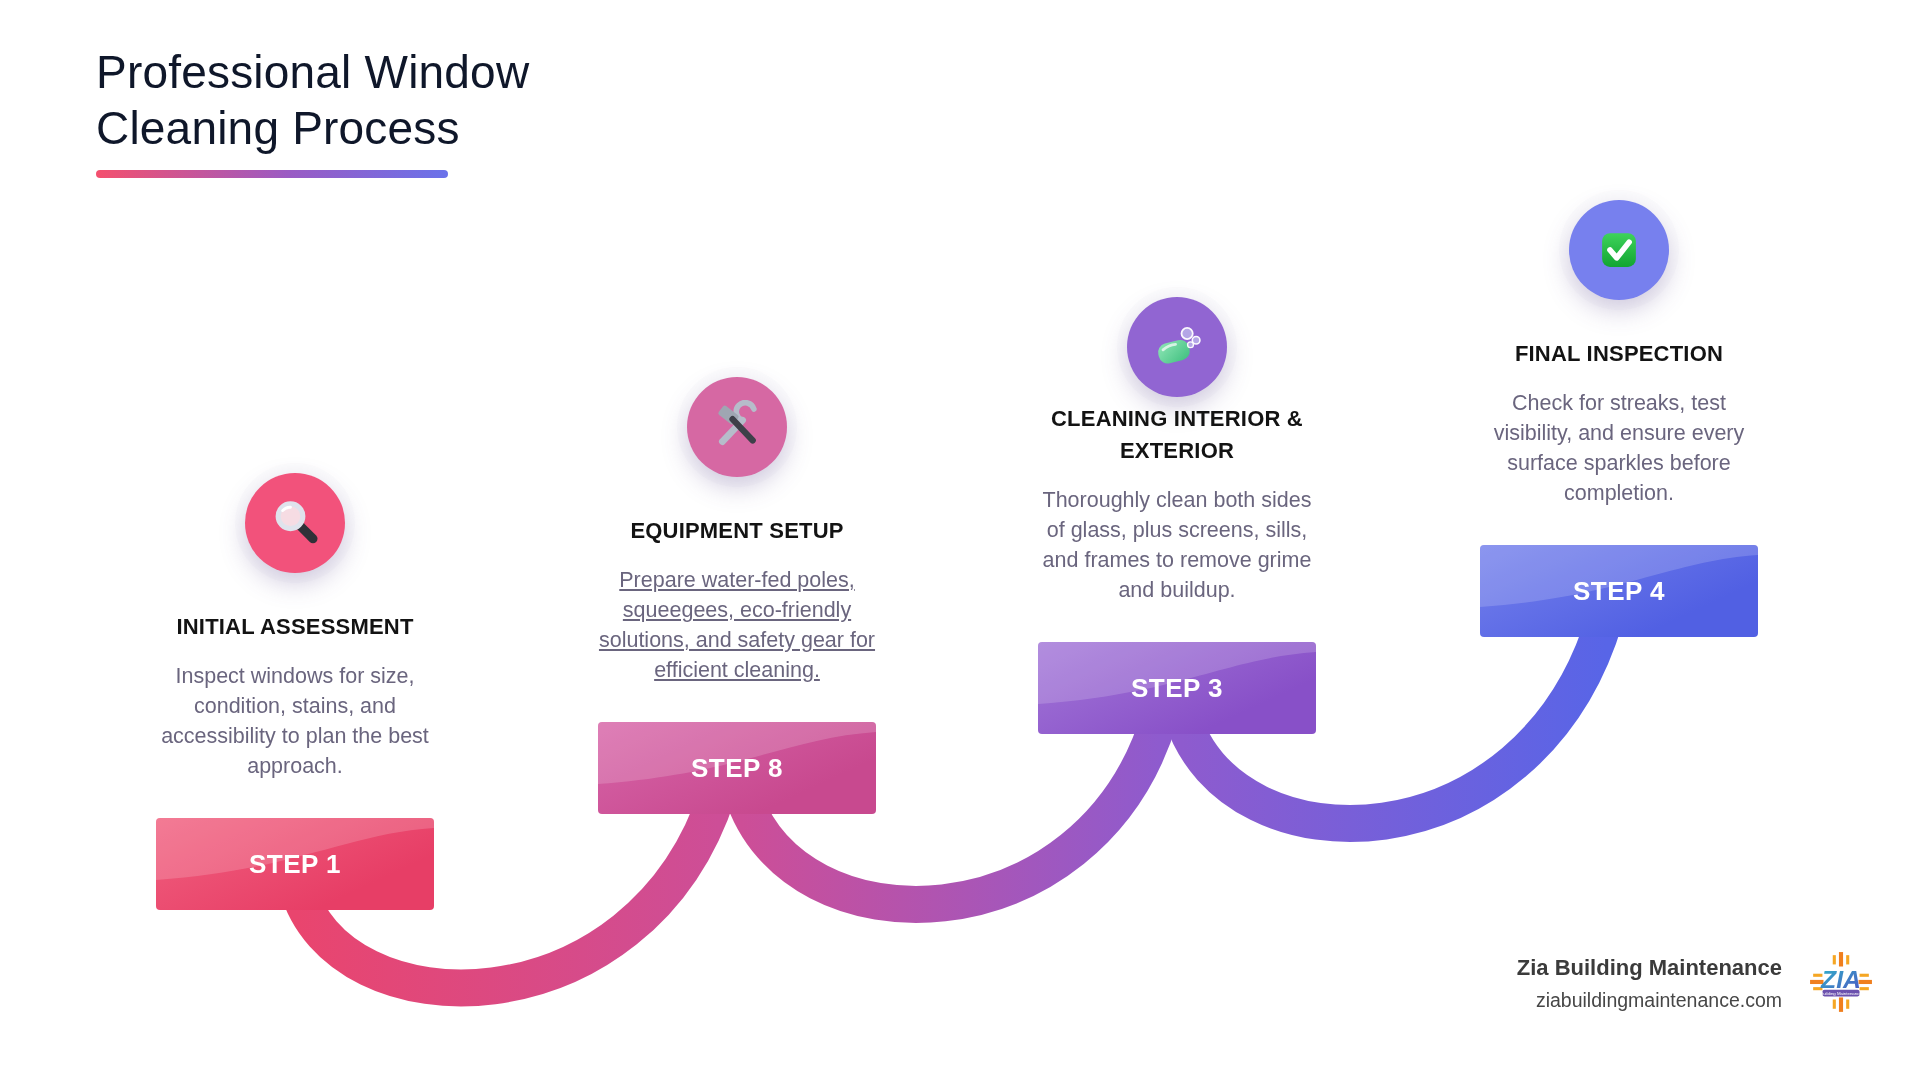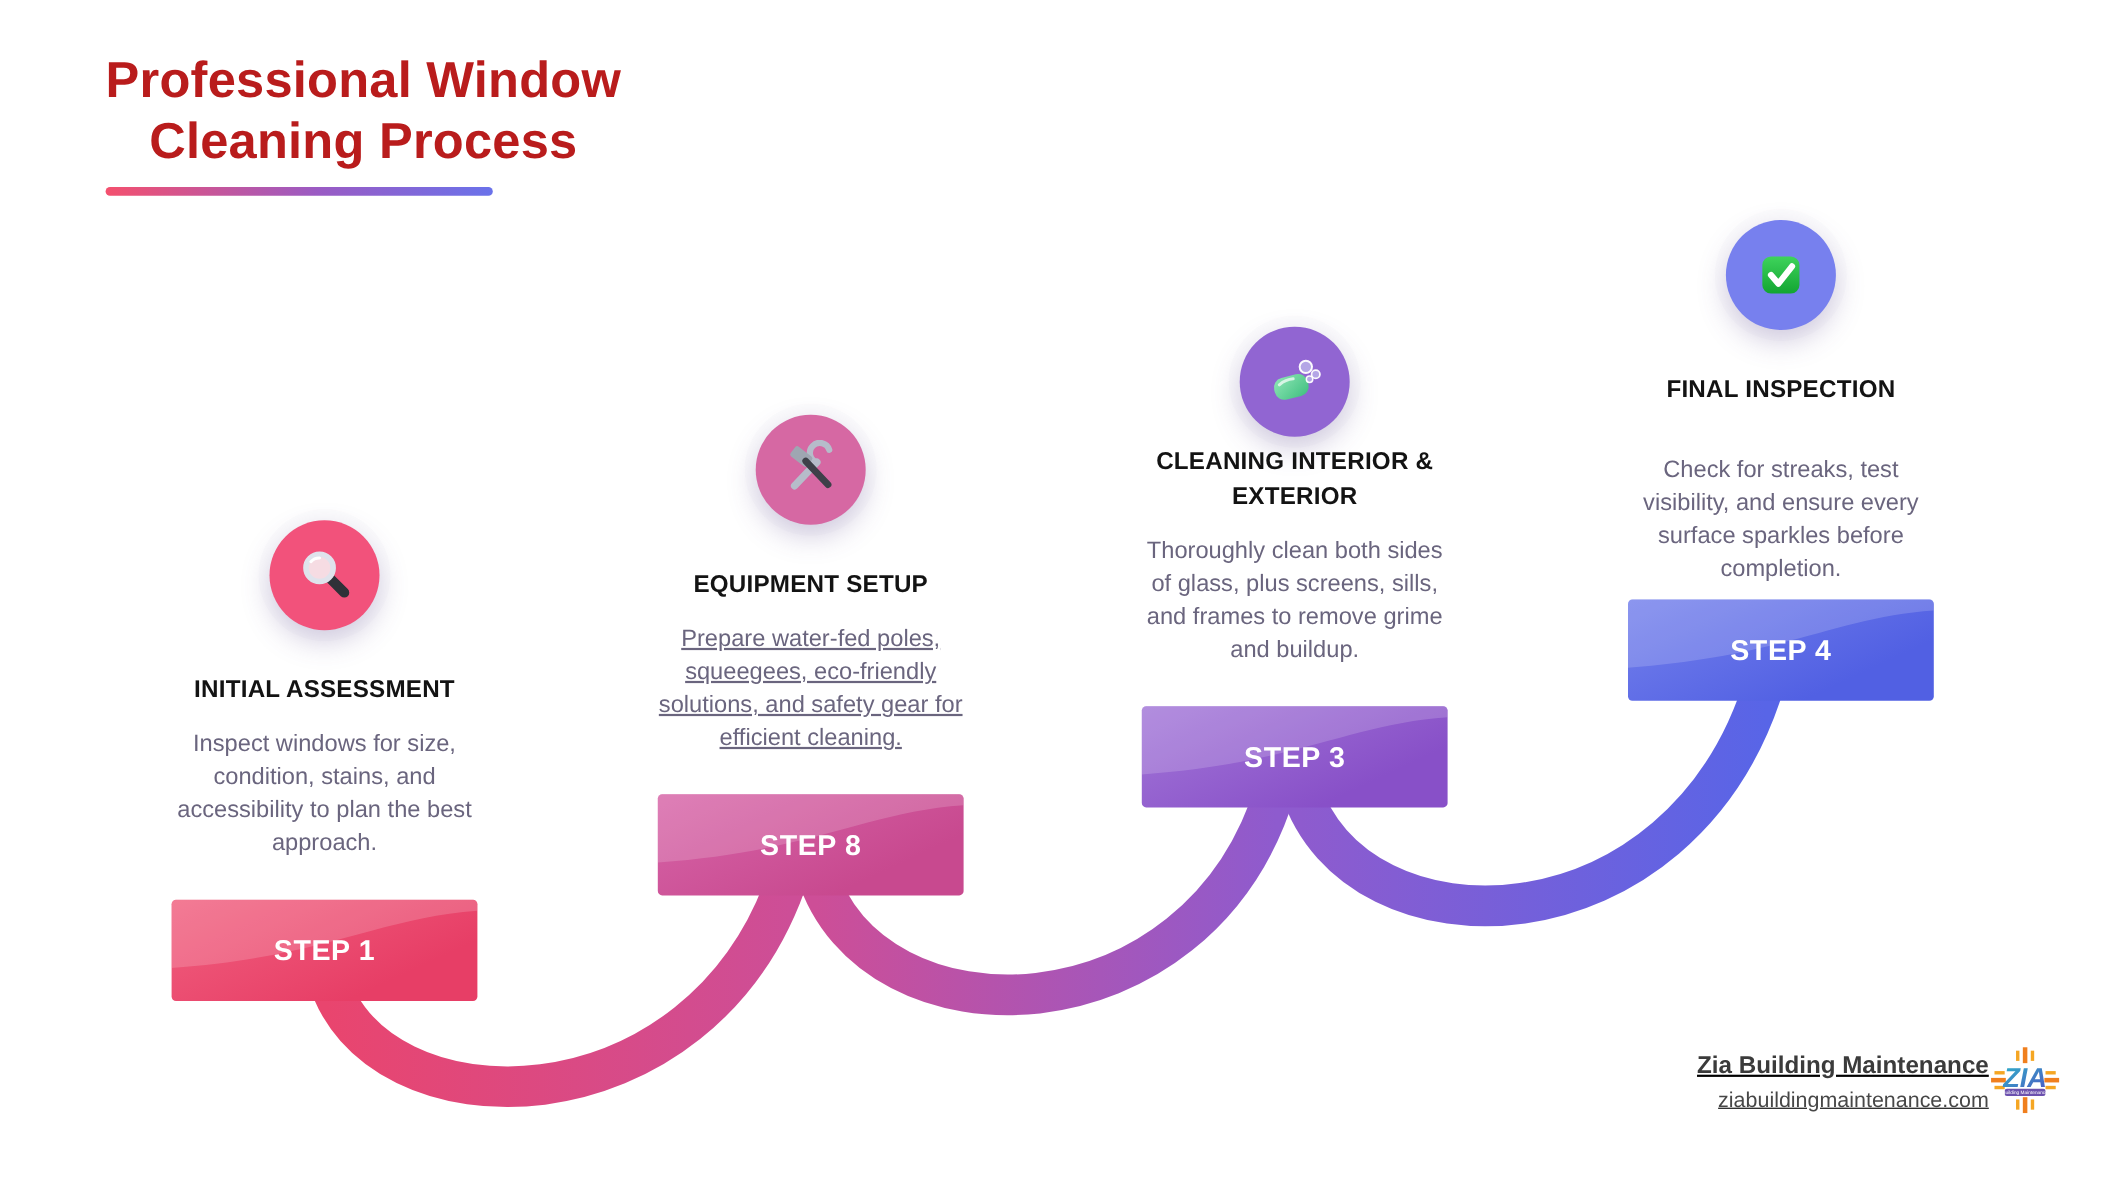--- a/index.html
+++ b/index.html
@@ -1,21 +1,21 @@
 <!DOCTYPE html>
 <html><head>
 <meta charset="utf-8">
 <style>
   html,body{margin:0;padding:0;background:#ffffff;}
   body{font-family:"Liberation Sans", sans-serif;}
   .page{position:relative;width:1920px;height:1080px;background:#ffffff;overflow:hidden;}
 
   
   .header{position:absolute;left:96px;top:44px;}
-  .title{font-size:46px;font-weight:700;color:#b91c1c;line-height:56px;letter-spacing:0.2px;text-align:center;}
+  .title{font-size:46px;font-weight:400;color:#0f172a;line-height:56px;letter-spacing:0.2px;}
   .title-underline{margin-top:14px;width:352px;height:8px;border-radius:4px;
     background:linear-gradient(90deg,#F4506E 0%,#9A5BC4 55%,#6A72EA 100%);}
   .subtitle{margin-top:22px;font-size:27px;color:#5A5570;}
 
   
   .connectors{position:absolute;left:0;top:0;z-index:1;}
 
   
   .step{position:absolute;width:340px;z-index:2;}
   .step-1{left:125px;top:473px;}
@@ -31,35 +31,35 @@
   .step-3 .icon-circle{background:#9165D2;}
   .step-4 .icon-circle{background:#7780EE;}
 
   .step-title{position:absolute;top:170px;left:0;transform:translateY(-100%);margin:0;width:100%;
     text-align:center;font-size:22px;font-weight:700;color:#131313;letter-spacing:0.2px;line-height:32px;}
   .step-desc{position:absolute;top:188px;left:50%;transform:translateX(-50%);margin:0;
     text-align:center;font-size:21.5px;line-height:30px;color:#6A657E;}
   .step-1 .step-desc{width:302px;}
   .step-2 .step-desc{width:300px;text-decoration:underline;}
   .step-3 .step-desc{width:286px;}
-  .step-4 .step-desc{width:292px;margin-top:24px;}
+  .step-4 .step-desc{width:292px;}
 
   .banner{position:absolute;left:31px;top:345px;width:278px;height:92px;border-radius:4px;overflow:hidden;}
   .step-1 .banner{background:linear-gradient(155deg,#F1608p 0%,#E73E66 75%);
                   background:linear-gradient(155deg,#F1607F 0%,#E73E66 75%);}
   .step-2 .banner{background:linear-gradient(155deg,#D765A8 0%,#C8498F 75%);}
   .step-3 .banner{background:linear-gradient(155deg,#A377D8 0%,#8850C8 75%);}
   .step-4 .banner{background:linear-gradient(155deg,#7581EC 0%,#5160E3 75%);}
   .banner .gloss{position:absolute;left:0;top:0;width:100%;height:100%;}
   .banner-label{position:absolute;left:0;top:0;width:100%;height:100%;
     display:flex;align-items:center;justify-content:center;
     color:#ffffff;font-size:26px;font-weight:700;letter-spacing:0.5px;}
 
   
-  .footer{position:absolute;right:46px;top:950px;display:flex;align-items:center;z-index:3;text-decoration:underline;}
+  .footer{position:absolute;right:46px;top:950px;display:flex;align-items:center;gap:26px;z-index:3;}
   .footer-text{text-align:right;}
   .footer-company{font-size:22px;font-weight:700;color:#3B3B3B;}
   .footer-site{margin-top:8px;font-size:19.5px;color:#474747;}
   .footer-logo{width:66px;height:66px;}
 </style>
 </head>
 <body>
 
 <div class="page">
 

